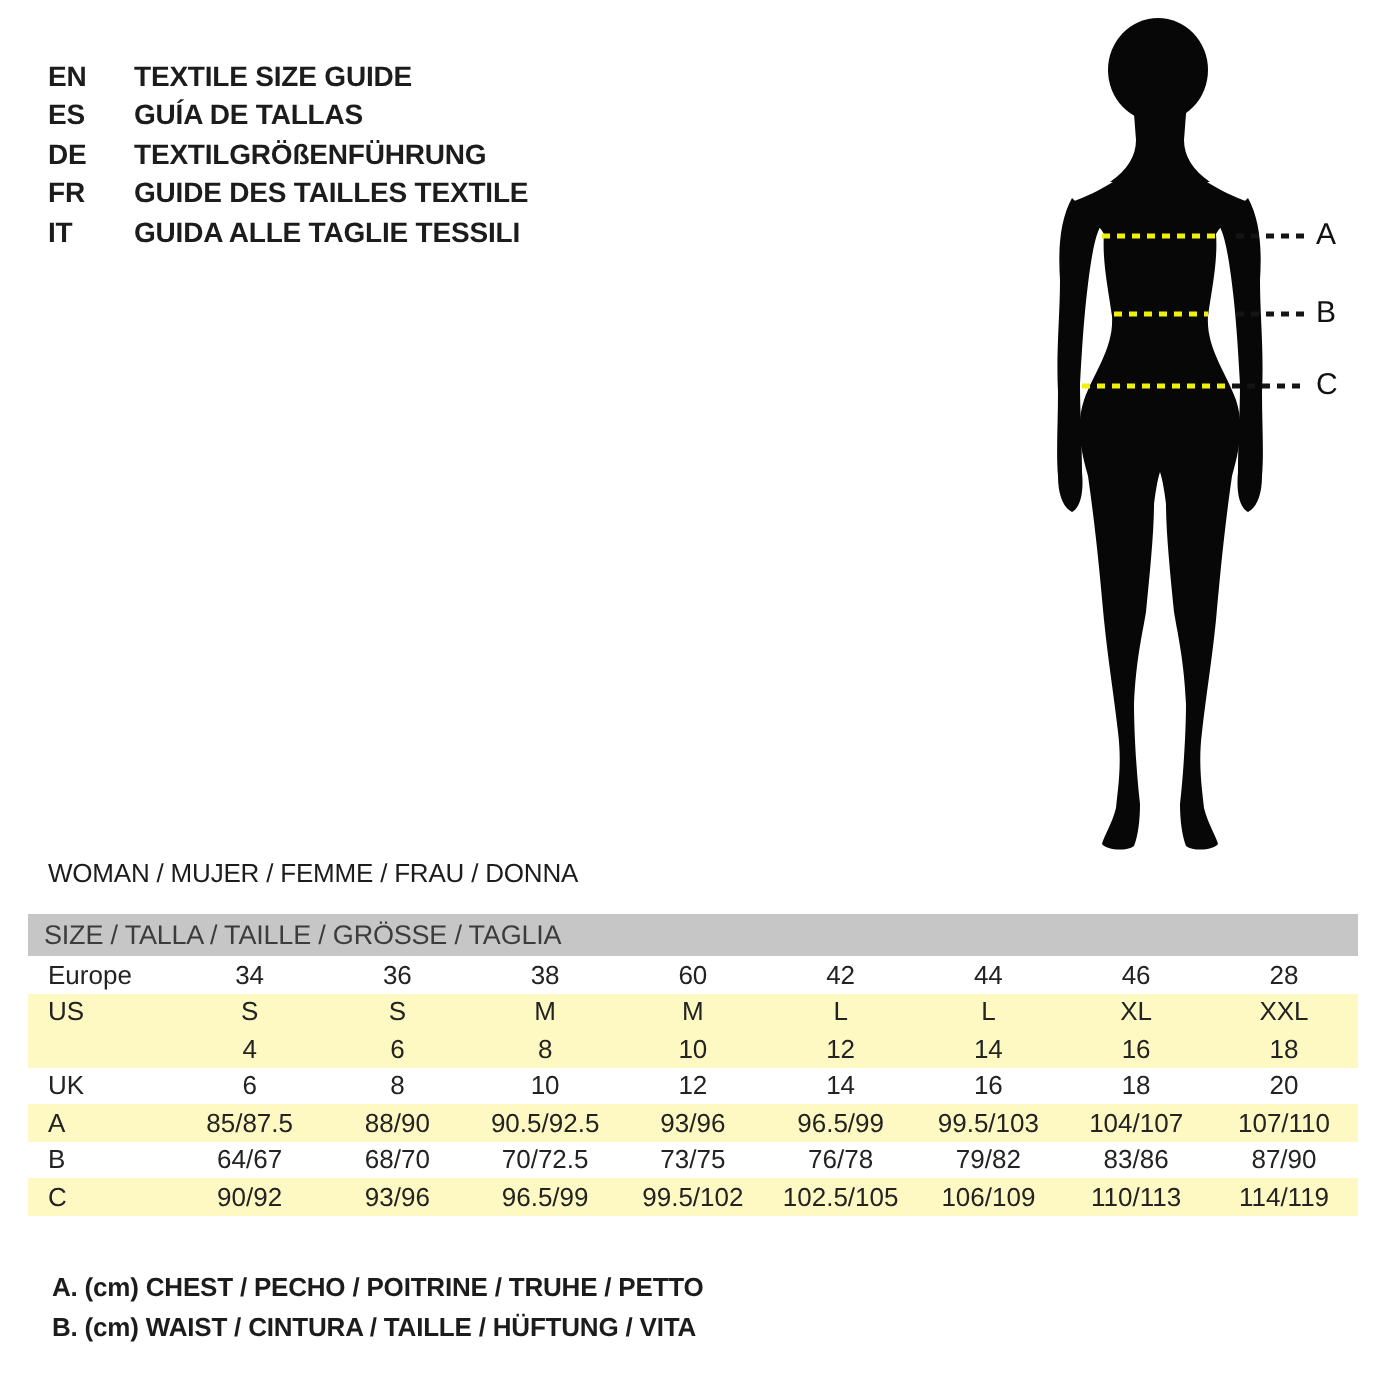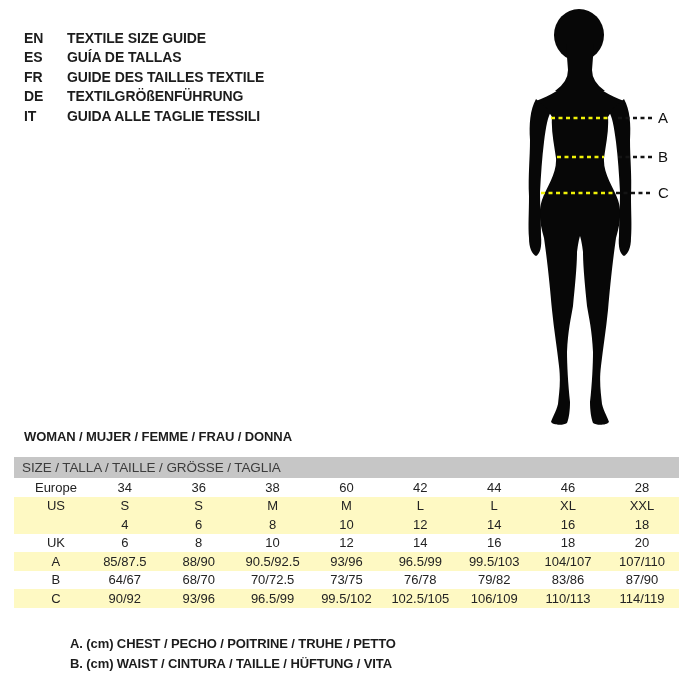--- a/index.html
+++ b/index.html
@@ -13,52 +13,52 @@
   .lang-code{width:43px;flex:0 0 43px;}
   .lang-title{white-space:nowrap;}
   
   .figure-area{position:absolute;left:505px;top:8px;width:195px;height:424px;}
   .figure-area svg{display:block;}
   .marker-label{position:absolute;left:153px;width:24px;height:18px;line-height:18px;font-size:15px;color:#111;}
   .marker-a{top:101px;}
   .marker-b{top:140px;}
   .marker-c{top:176px;}
   
-  .section-title{position:absolute;left:24px;top:429px;font-size:13px;font-weight:700;letter-spacing:-0.1px;}
+  .section-title{position:absolute;left:24px;top:429px;font-size:13px;font-weight:400;letter-spacing:-0.1px;}
   
   .size-table{position:absolute;left:14px;top:457px;width:665px;border-collapse:collapse;table-layout:fixed;font-size:13px;color:#232323;}
   .size-table th.size-head{background:#c6c6c6;height:21px;text-align:left;padding:0 0 0 8px;font-weight:400;font-size:13.5px;color:#3c3c3c;letter-spacing:-0.1px;}
   .size-table td{height:18.5px;padding:0;text-align:center;font-weight:400;}
-  .size-table td.rowlabel{width:88px;text-align:center;padding-left:10px;}
+  .size-table td.rowlabel{width:88px;text-align:left;padding-left:10px;}
   .size-table tr.shaded{background:#fef9c3;}
   
   .legend{position:absolute;left:26px;top:634px;}
-  .legend-item{height:19.5px;line-height:19.5px;font-size:13px;font-weight:700;letter-spacing:-0.1px;white-space:nowrap;margin-left:44px;}
+  .legend-item{height:19.5px;line-height:19.5px;font-size:13px;font-weight:700;letter-spacing:-0.1px;white-space:nowrap;}
 </style>
 </head>
 <body>
 
 <div class="canvas">
 
   <div class="lang-block">
     <div class="lang-row">
       <span class="lang-code">EN</span>
       <span class="lang-title">TEXTILE SIZE GUIDE</span>
     </div>
     <div class="lang-row">
       <span class="lang-code">ES</span>
       <span class="lang-title">GUÍA DE TALLAS</span>
     </div>
     <div class="lang-row">
+      <span class="lang-code">DE</span>
+      <span class="lang-title">TEXTILGRÖßENFÜHRUNG</span>
+    </div>
+    <div class="lang-row">
       <span class="lang-code">FR</span>
       <span class="lang-title">GUIDE DES TAILLES TEXTILE</span>
-    </div>
-    <div class="lang-row">
-      <span class="lang-code">DE</span>
-      <span class="lang-title">TEXTILGRÖßENFÜHRUNG</span>
     </div>
     <div class="lang-row">
       <span class="lang-code">IT</span>
       <span class="lang-title">GUIDA ALLE TAGLIE TESSILI</span>
     </div>
   </div>
 
   <div class="figure-area">
     <svg width="150" height="422" viewBox="0 0 150 422" aria-hidden="true">
       <g fill="#070707">

